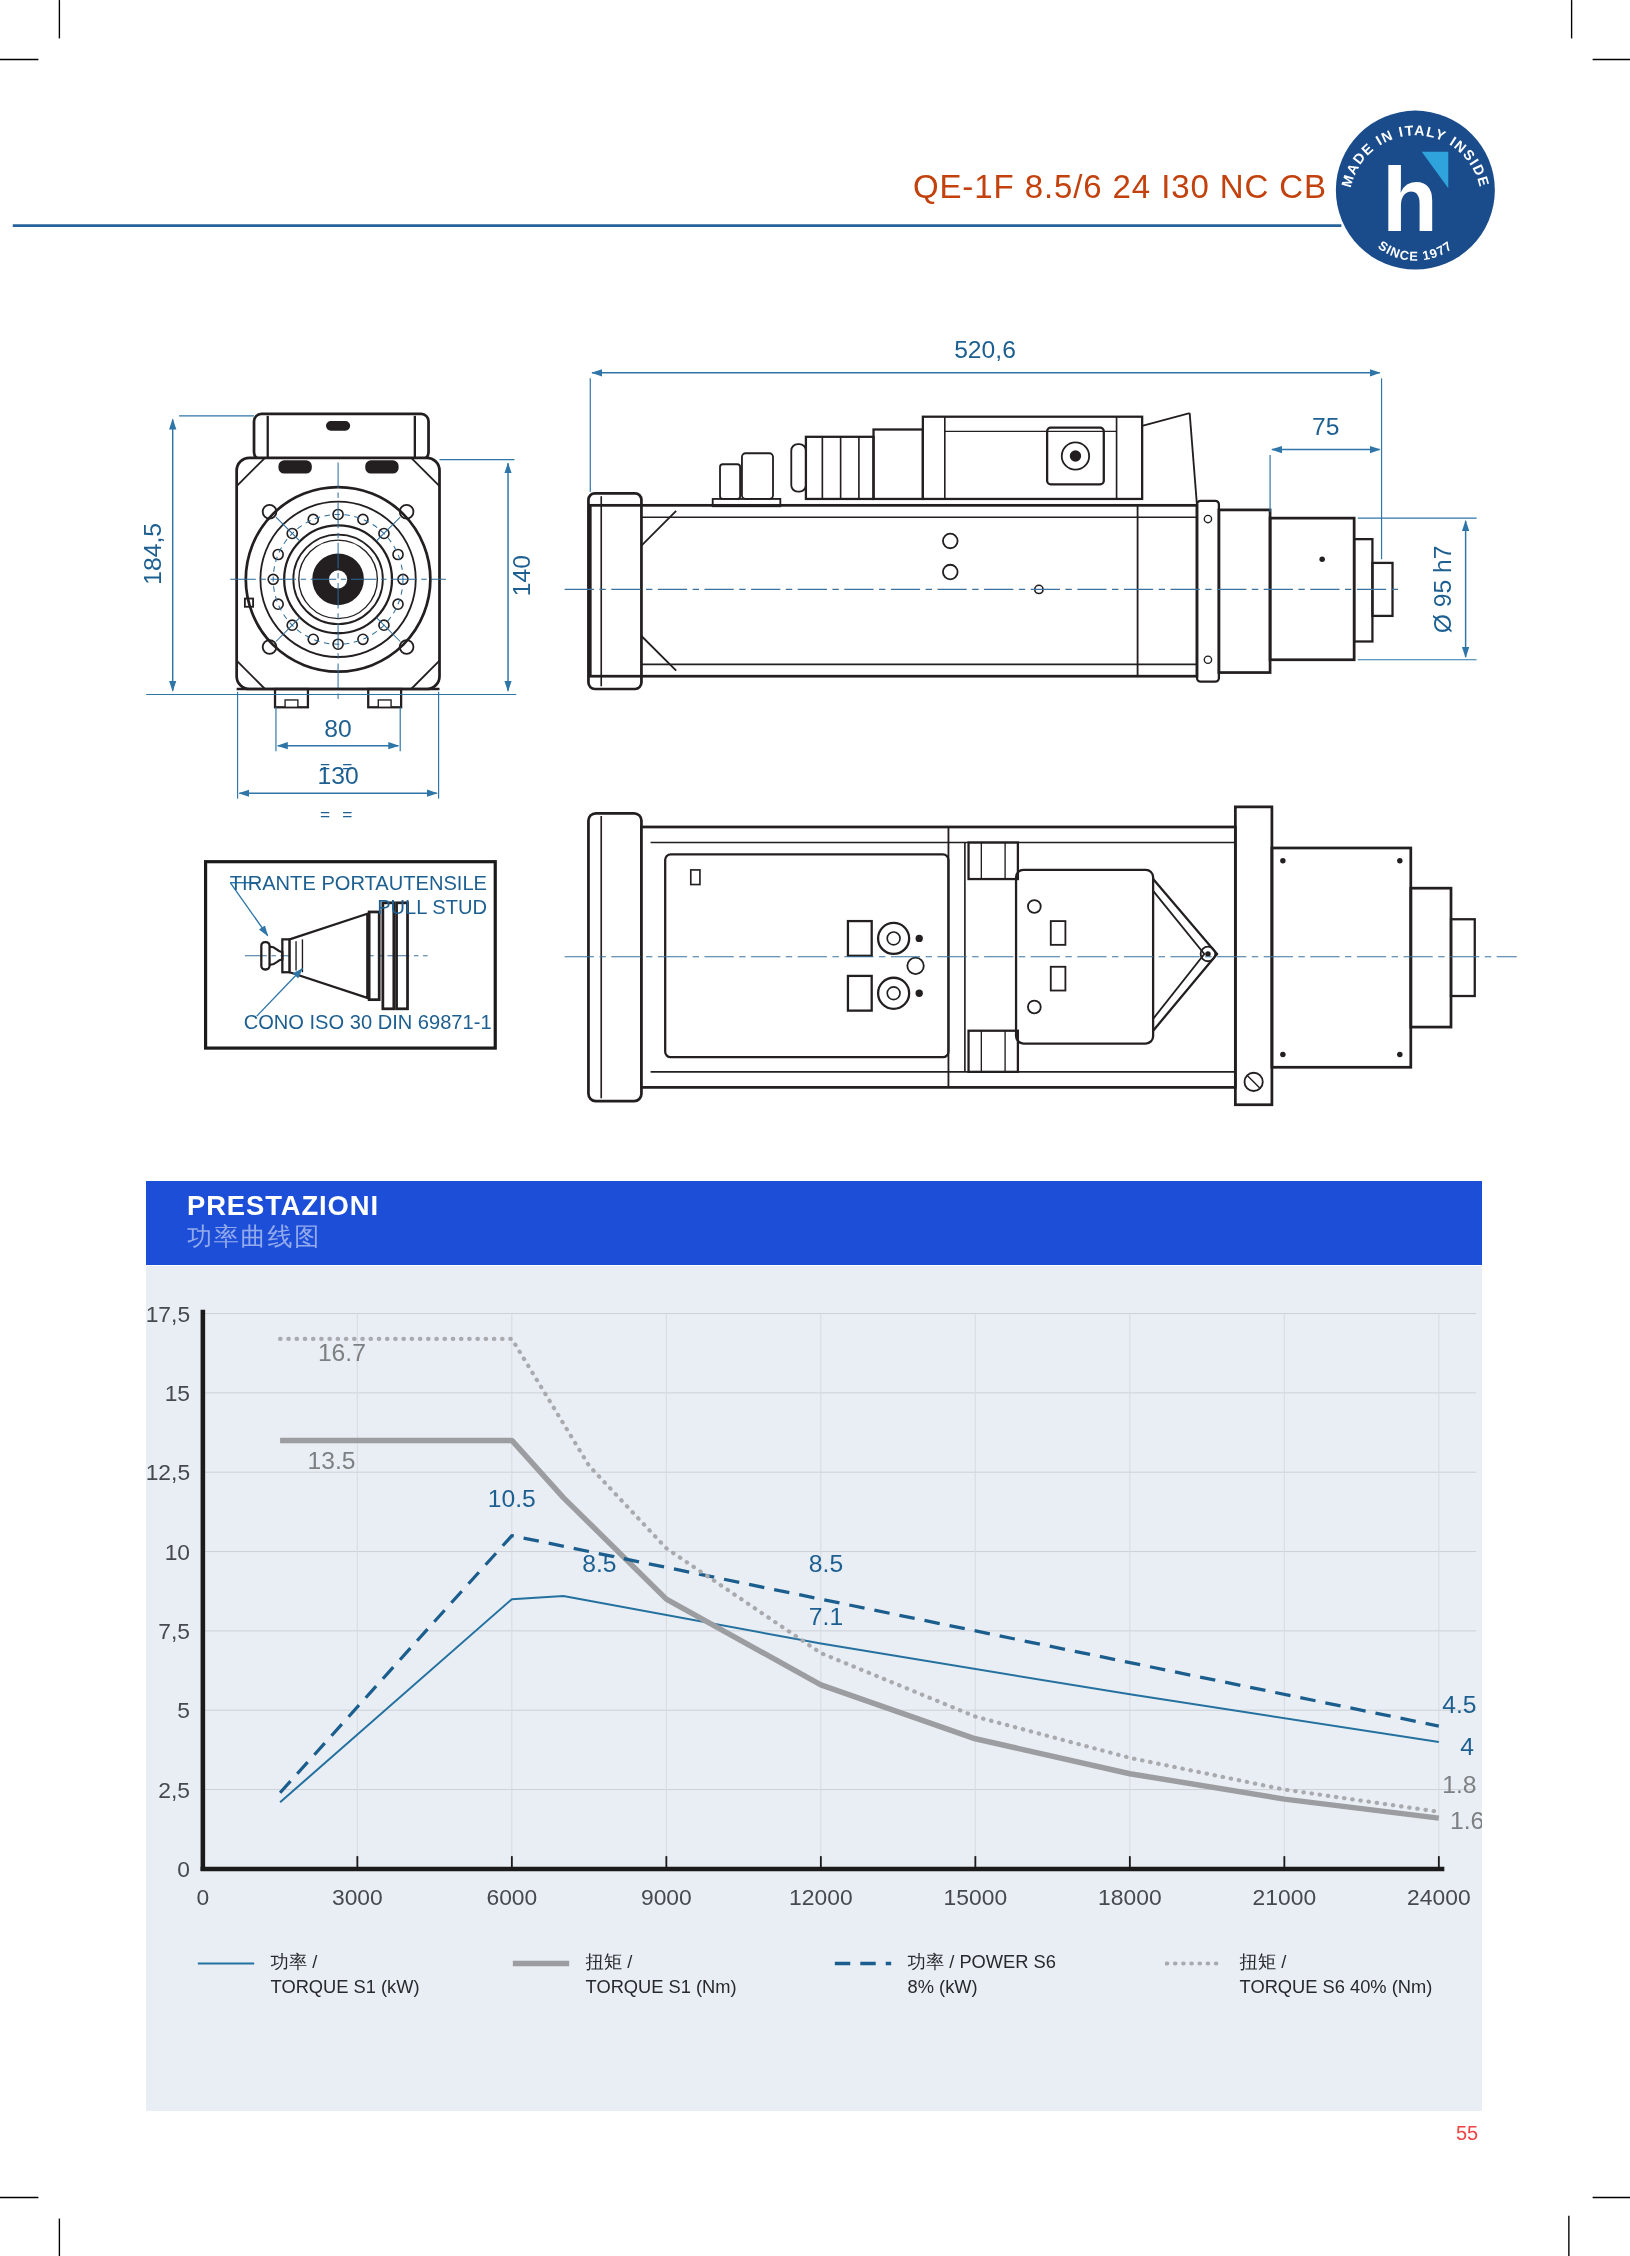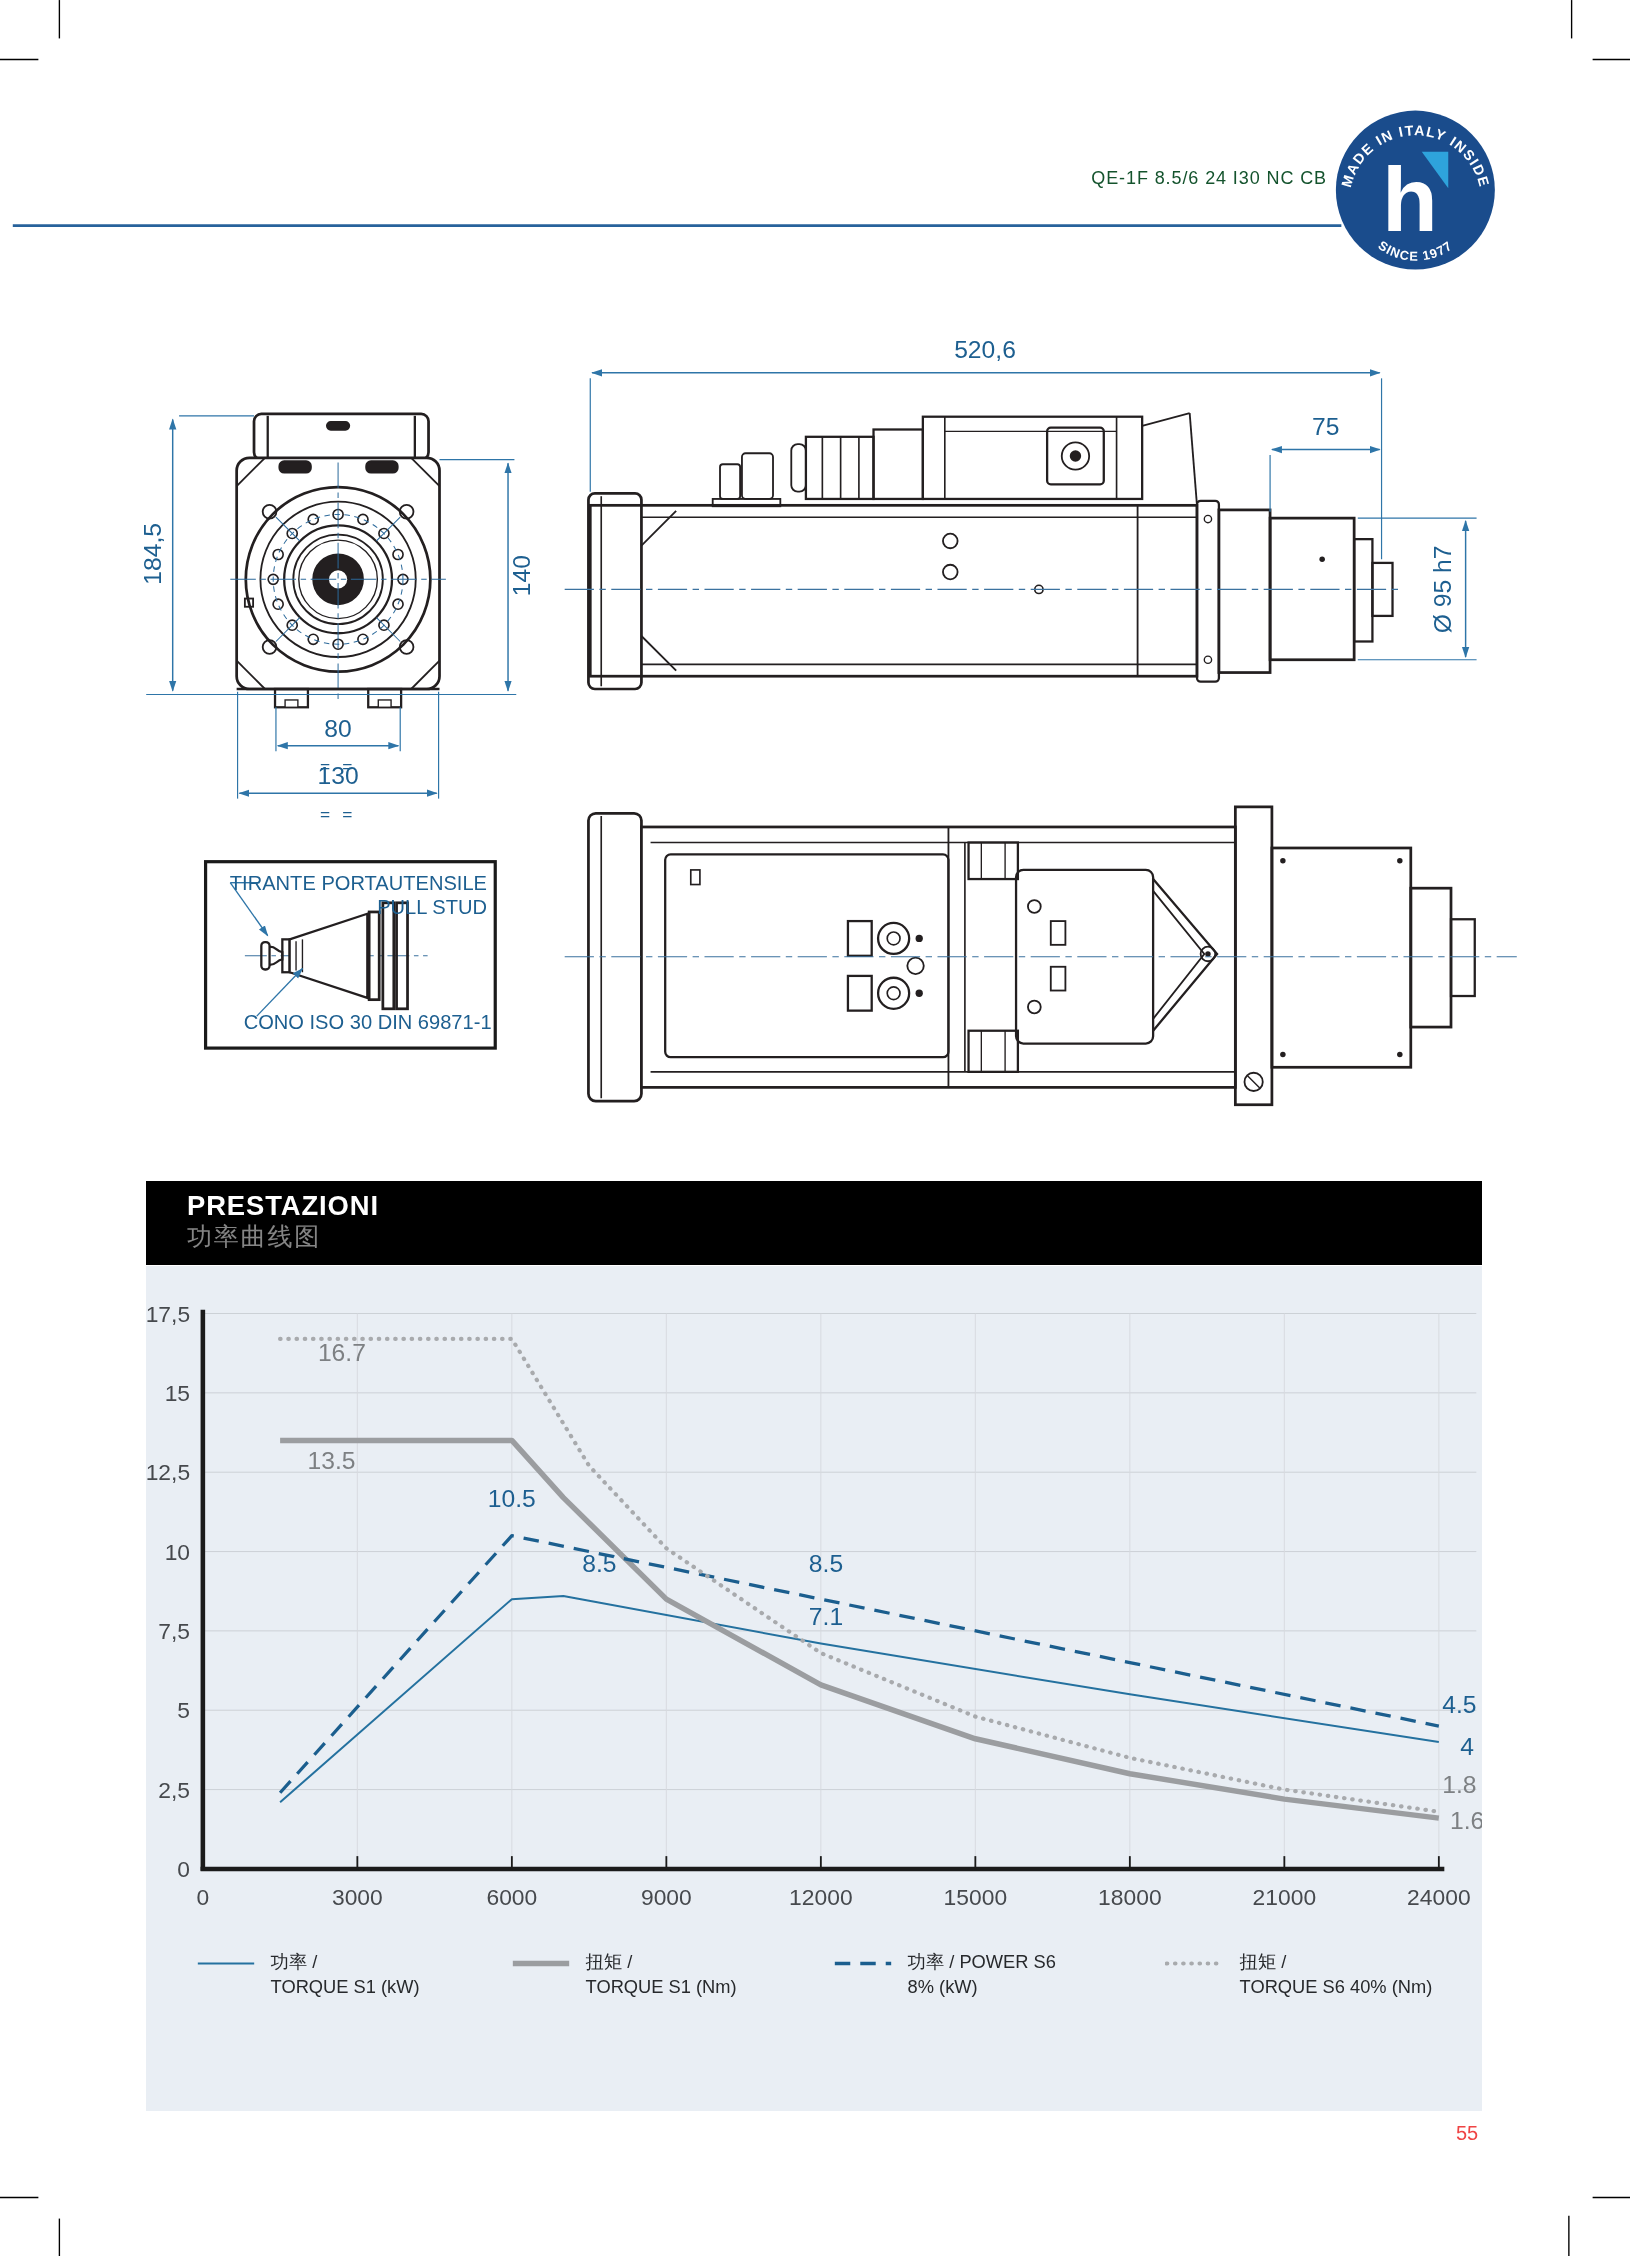--- a/index.html
+++ b/index.html
@@ -1,19 +1,19 @@
 <!DOCTYPE html>
 <html style="font-size:14.6px"><head>
 <meta charset="utf-8">
 <style>
   html,body{margin:0;padding:0;background:#ffffff;}
   body{width:1631px;height:2257px;position:relative;font-family:"Liberation Sans",sans-serif;overflow:hidden;}
-  #header-model{position:absolute;top:168px;right:304px;font-size:18px;letter-spacing:0.9px;color:#14532d;white-space:nowrap;margin-left:23px;}
+  #header-model{position:absolute;top:168px;right:304px;font-size:33px;letter-spacing:0.9px;color:#c2410c;white-space:nowrap;margin-left:23px;}
   #page-svg{position:absolute;left:0;top:0;width:1631px;height:2257px;}
-  #chart-banner{position:absolute;left:146px;top:1181px;width:1336px;height:84px;background:#000000;box-sizing:border-box;padding:9.1px 0 0 41px;}
+  #chart-banner{position:absolute;left:146px;top:1181px;width:1336px;height:84px;background:#1d4ed8;box-sizing:border-box;padding:9.1px 0 0 41px;}
   #chart-banner .t1{color:#ffffff;font-weight:bold;font-size:27.4px;letter-spacing:0.9px;line-height:31px;}
   #chart-banner .t2{color:rgba(255,255,255,0.52);font-size:25px;line-height:31px;letter-spacing:1.8px;}
   #chart-panel{position:absolute;left:146px;top:1266px;width:1336px;height:845px;background:#e9eef4;}
   #chart-svg{position:absolute;left:0;top:0;width:1336px;height:845px;}
   #legend{position:absolute;left:0;top:683px;width:1336px;height:110px;}
   .legend-item{position:absolute;display:flex;align-items:flex-start;justify-content:flex-end;}
   .legend-item svg{margin-top:9.1px;margin-right:14.6px;}
   .legend-item .txt{font-size:18.3px;line-height:25px;color:#27292c;white-space:nowrap;}
   #page-number{position:absolute;left:1456px;top:2122px;font-size:20px;color:#ef4444;}
   text{font-family:"Liberation Sans",sans-serif;}

